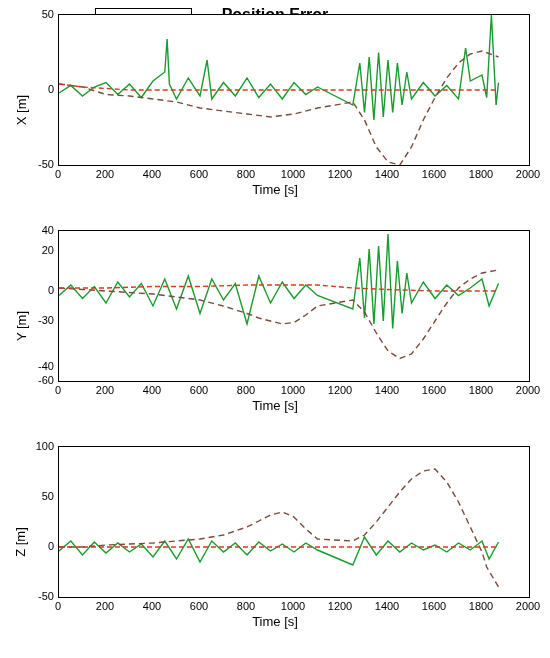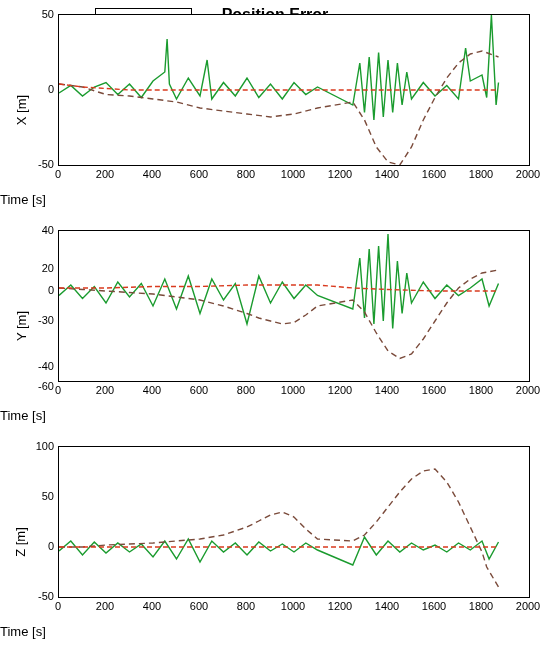--- a/index.html
+++ b/index.html
@@ -4,21 +4,21 @@
 <style>
   html,body{margin:0;padding:0;background:#fff;font-family:Arial,Helvetica,sans-serif;}
   #wrap{width:550px;height:658px;position:relative;}
   .title{position:absolute;left:50%;transform:translateX(-50%);top:6px;font-weight:bold;font-size:16px;}
   .legend{position:absolute;left:95px;top:8px;background:#fff;border:1px solid #000;font-size:11px;padding:2px 4px;line-height:14px;}
   .legend div{display:flex;align-items:center;gap:4px;}
   .legend .sw{width:22px;height:0;border-top:2px solid;}
   .panel{position:absolute;left:0;width:550px;}
   .plot{position:absolute;left:58px;top:4px;width:470px;border:1px solid #000;background:#fff;}
   .ylab{position:absolute;left:6px;top:50%;transform:translateY(-50%) rotate(-90deg);transform-origin:center;font-size:13px;}
-  .xlab{position:absolute;left:0;right:0;bottom:-4px;font-size:13px;margin-top:10px;}
+  .xlab{position:absolute;left:0;right:0;bottom:-4px;text-align:center;font-size:13px;}
   .xticks,.yticks{position:absolute;font-size:11px;color:#000;}
   .xticks{left:58px;width:470px;display:flex;justify-content:space-between;}
   .xticks span{display:inline-block;transform:translateX(-50%);}
   .yticks{left:0;width:54px;text-align:right;}
   .yticks span{display:block;position:absolute;right:0;transform:translateY(-50%);}
   svg{display:block;}
   .s-g{stroke:#1a9b2e;stroke-width:1.4;fill:none;}
   .s-b{stroke:#7a4a3a;stroke-width:1.4;fill:none;stroke-dasharray:6 4;}
   .s-r{stroke:#d93a1e;stroke-width:1.4;fill:none;stroke-dasharray:5 3;}
 </style>
@@ -76,25 +76,25 @@
 <div class="panel" id="p1" style="top:226px;height:200px;">
   <div class="ylab">Y [m]</div>
   <div class="plot" style="height:150px;">
     <svg width="470" height="150" id="svg1">
           <path class="s-g" d="M0.0 64.5 L11.8 54.0 L23.5 67.5 L35.3 55.5 L47.0 72.0 L58.8 51.0 L70.5 66.0 L82.3 52.5 L94.0 75.0 L105.8 48.0 L117.5 78.0 L129.3 45.0 L141.0 82.5 L152.8 48.0 L164.5 69.0 L176.3 52.5 L188.0 93.0 L199.8 45.0 L211.5 72.0 L223.3 51.0 L235.0 67.5 L246.8 54.0 L258.5 64.5 L293.8 78.0 L300.8 27.0 L305.5 87.0 L310.2 18.0 L314.9 93.0 L319.6 15.0 L324.3 90.0 L329.0 3.0 L333.7 97.5 L338.4 30.0 L343.1 82.5 L347.8 42.0 L352.5 72.0 L364.3 51.0 L376.0 67.5 L387.8 54.0 L399.5 64.5 L411.3 57.0 L423.0 48.0 L430.1 75.0 L439.5 52.5 "></path>
           <path class="s-b" d="M0.0 57.0 L23.5 58.5 L47.0 60.0 L70.5 61.5 L94.0 63.0 L117.5 66.0 L141.0 69.0 L164.5 75.0 L188.0 82.5 L199.8 87.0 L211.5 90.0 L223.3 93.0 L235.0 91.5 L246.8 84.0 L258.5 75.0 L293.8 69.0 L305.5 81.0 L317.3 102.0 L329.0 120.0 L340.8 127.5 L352.5 123.0 L364.3 108.0 L376.0 90.0 L387.8 72.0 L399.5 57.0 L411.3 48.0 L423.0 42.0 L439.5 39.0 "></path>
           <path class="s-r" d="M0.0 57.0 L47.0 57.0 L94.0 55.5 L141.0 55.5 L188.0 54.0 L235.0 54.0 L258.5 54.0 L293.8 57.0 L329.0 58.5 L376.0 60.0 L423.0 60.0 L439.5 60.0 "></path>
         </svg>
   </div>
   <div class="yticks" id="yt1" style="top:4px;height:150px;">
-        <span style="top:156px">-60</span>
+        <span style="top:150px">-60</span>
         <span style="top:136px">-40</span>
         <span style="top:90px">-30</span>
         <span style="top:60px">0</span>
-        <span style="top:38px">20</span>
+        <span style="top:20px">20</span>
         <span style="top:0px">40</span>
       </div>
   <div class="xticks" id="xt1" style="top:158px;">
         <span style="position:absolute;left:0px">0</span>
         <span style="position:absolute;left:47px">200</span>
         <span style="position:absolute;left:94px">400</span>
         <span style="position:absolute;left:141px">600</span>
         <span style="position:absolute;left:188px">800</span>
         <span style="position:absolute;left:235px">1000</span>
         <span style="position:absolute;left:282px">1200</span>

